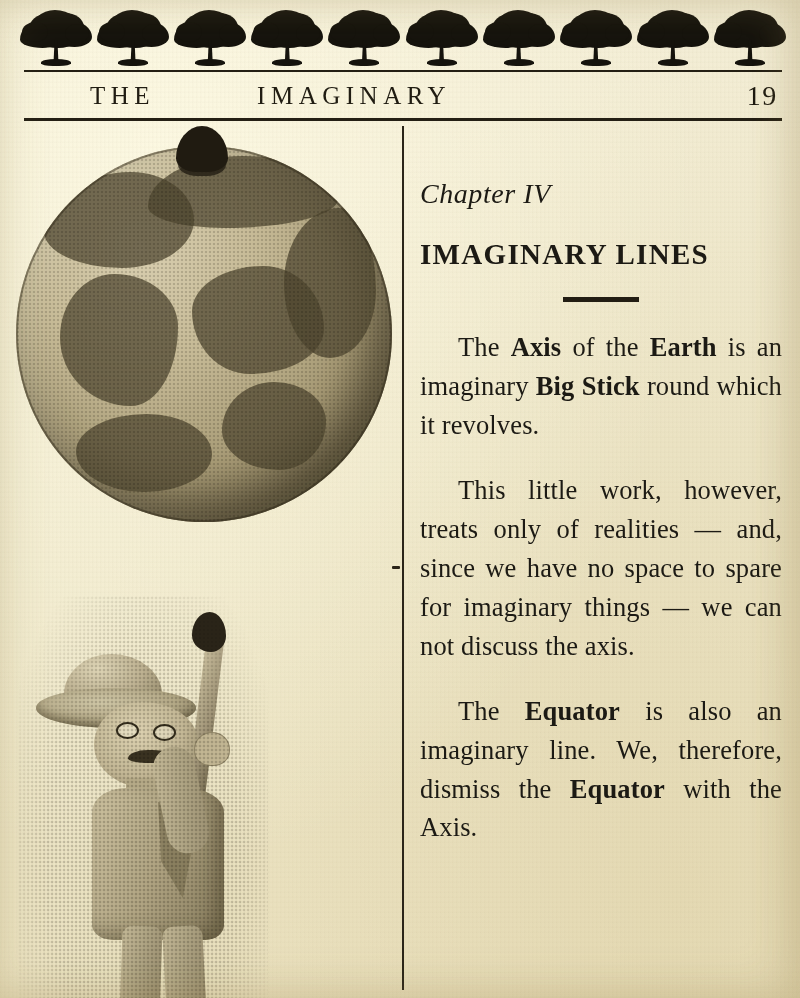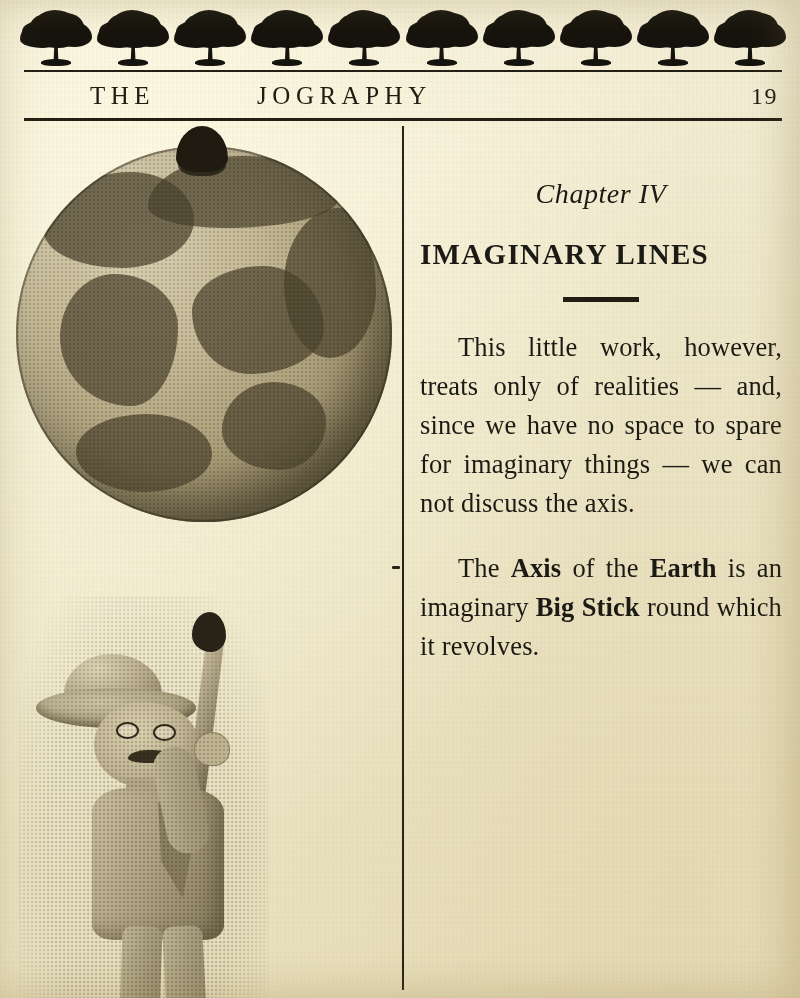--- a/index.html
+++ b/index.html
@@ -133,21 +133,21 @@
     color: #201c12;
   }
   .running-head .rh-word { flex: 0 0 auto; }
   .rh-the { margin-left: 66px; }
   .rh-simple { margin-left: 112px; }
   .rh-jog { margin-left: 102px; }
   .rh-page {
     margin-left: auto;
     margin-right: 4px;
     letter-spacing: 0.06em;
-    font-size: 24px;
+    font-size: 28px;
   }
 
   
   .col-divider {
     position: absolute;
     left: 402px;
     top: 126px;
     width: 2px;
     bottom: 8px;
     background: #2a2418;
@@ -368,21 +368,21 @@
   
   .text-col {
     position: absolute;
     left: 420px;
     top: 150px;
     width: 362px;
   }
   .chapter-label {
     font-style: italic;
     font-size: 28px;
-    text-align: center;
+    text-align: left;
     letter-spacing: 0.02em;
     margin: 28px 0 0 0;
   }
   .chapter-title {
     font-weight: bold;
     font-size: 29px;
     text-align: left;
     letter-spacing: 0.045em;
     margin: 28px 0 0 0;
   }
@@ -459,21 +459,21 @@
       <span class="canopy"></span>
       <span class="trunk"></span>
       <span class="root"></span>
     </div>
 </div>
 
 <div class="rule top-rule"></div>
 
 <div class="running-head">
   <span class="rh-word rh-the">THE</span>
-  <span class="rh-word rh-jog">JOGRAPHY</span>
+  <span class="rh-word rh-jog">IMAGINARY</span>
   <span class="rh-page">19</span>
 </div>
 
 <div class="rule head-rule"></div>
 
 <div class="col-divider"></div>
 <div class="divider-tick"></div>
 
 <div class="illustration">
   <div class="globe">
@@ -507,18 +507,19 @@
   <div class="leg r"></div>
 
   <div class="fig-halftone"></div>
 </div>
 
 <div class="text-col">
   <div class="chapter-label">Chapter IV</div>
   <div class="chapter-title">IMAGINARY LINES</div>
   <div class="title-dash"></div>
   <div id="paragraphs">
+      <div class="para"><span>The </span><b>Axis</b><span> of the </span><b>Earth</b><span> is an imaginary </span><b>Big Stick</b><span> round which it revolves.</span></div>
       <div class="para"><span>This little work, however, treats only of realities — and, since we have no space to spare for imaginary things — we can not discuss the axis.</span></div>
-      <div class="para"><span>The </span><b>Axis</b><span> of the </span><b>Earth</b><span> is an imaginary </span><b>Big Stick</b><span> round which it revolves.</span></div>
+      <div class="para"><span>The </span><b>Equator</b><span> is also an imaginary line. We, therefore, dismiss the </span><b>Equator</b><span> with the Axis.</span></div>
     </div>
 </div>
 
 <div class="edge-shadow"></div>
 
 </body></html>

